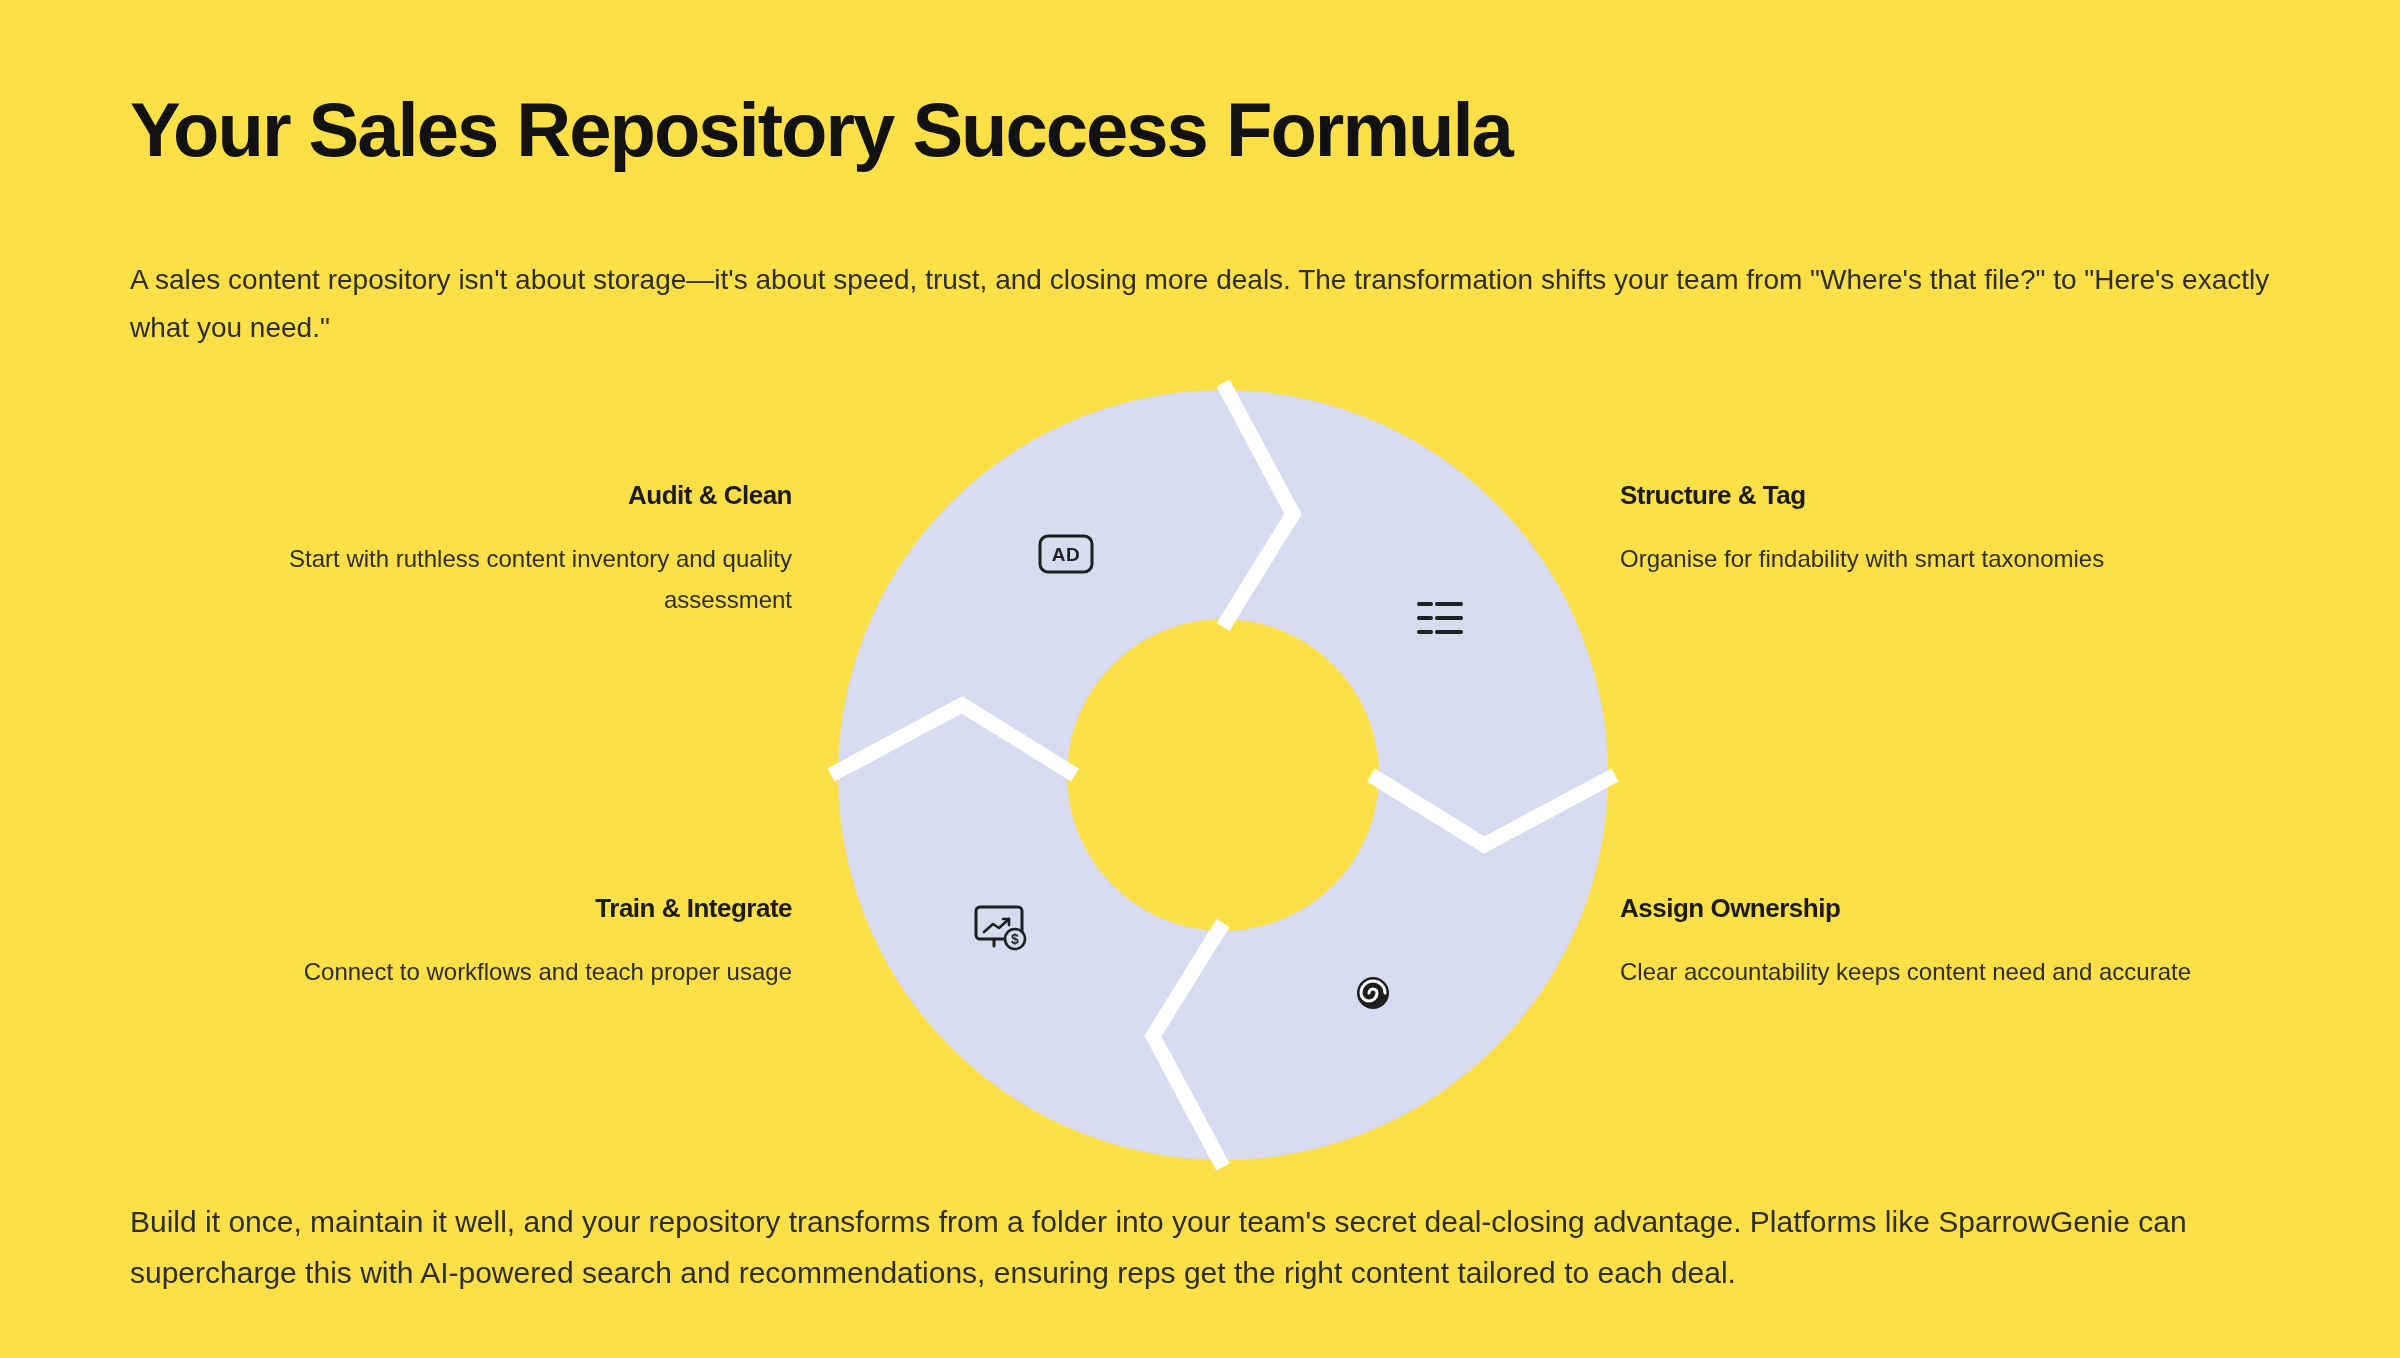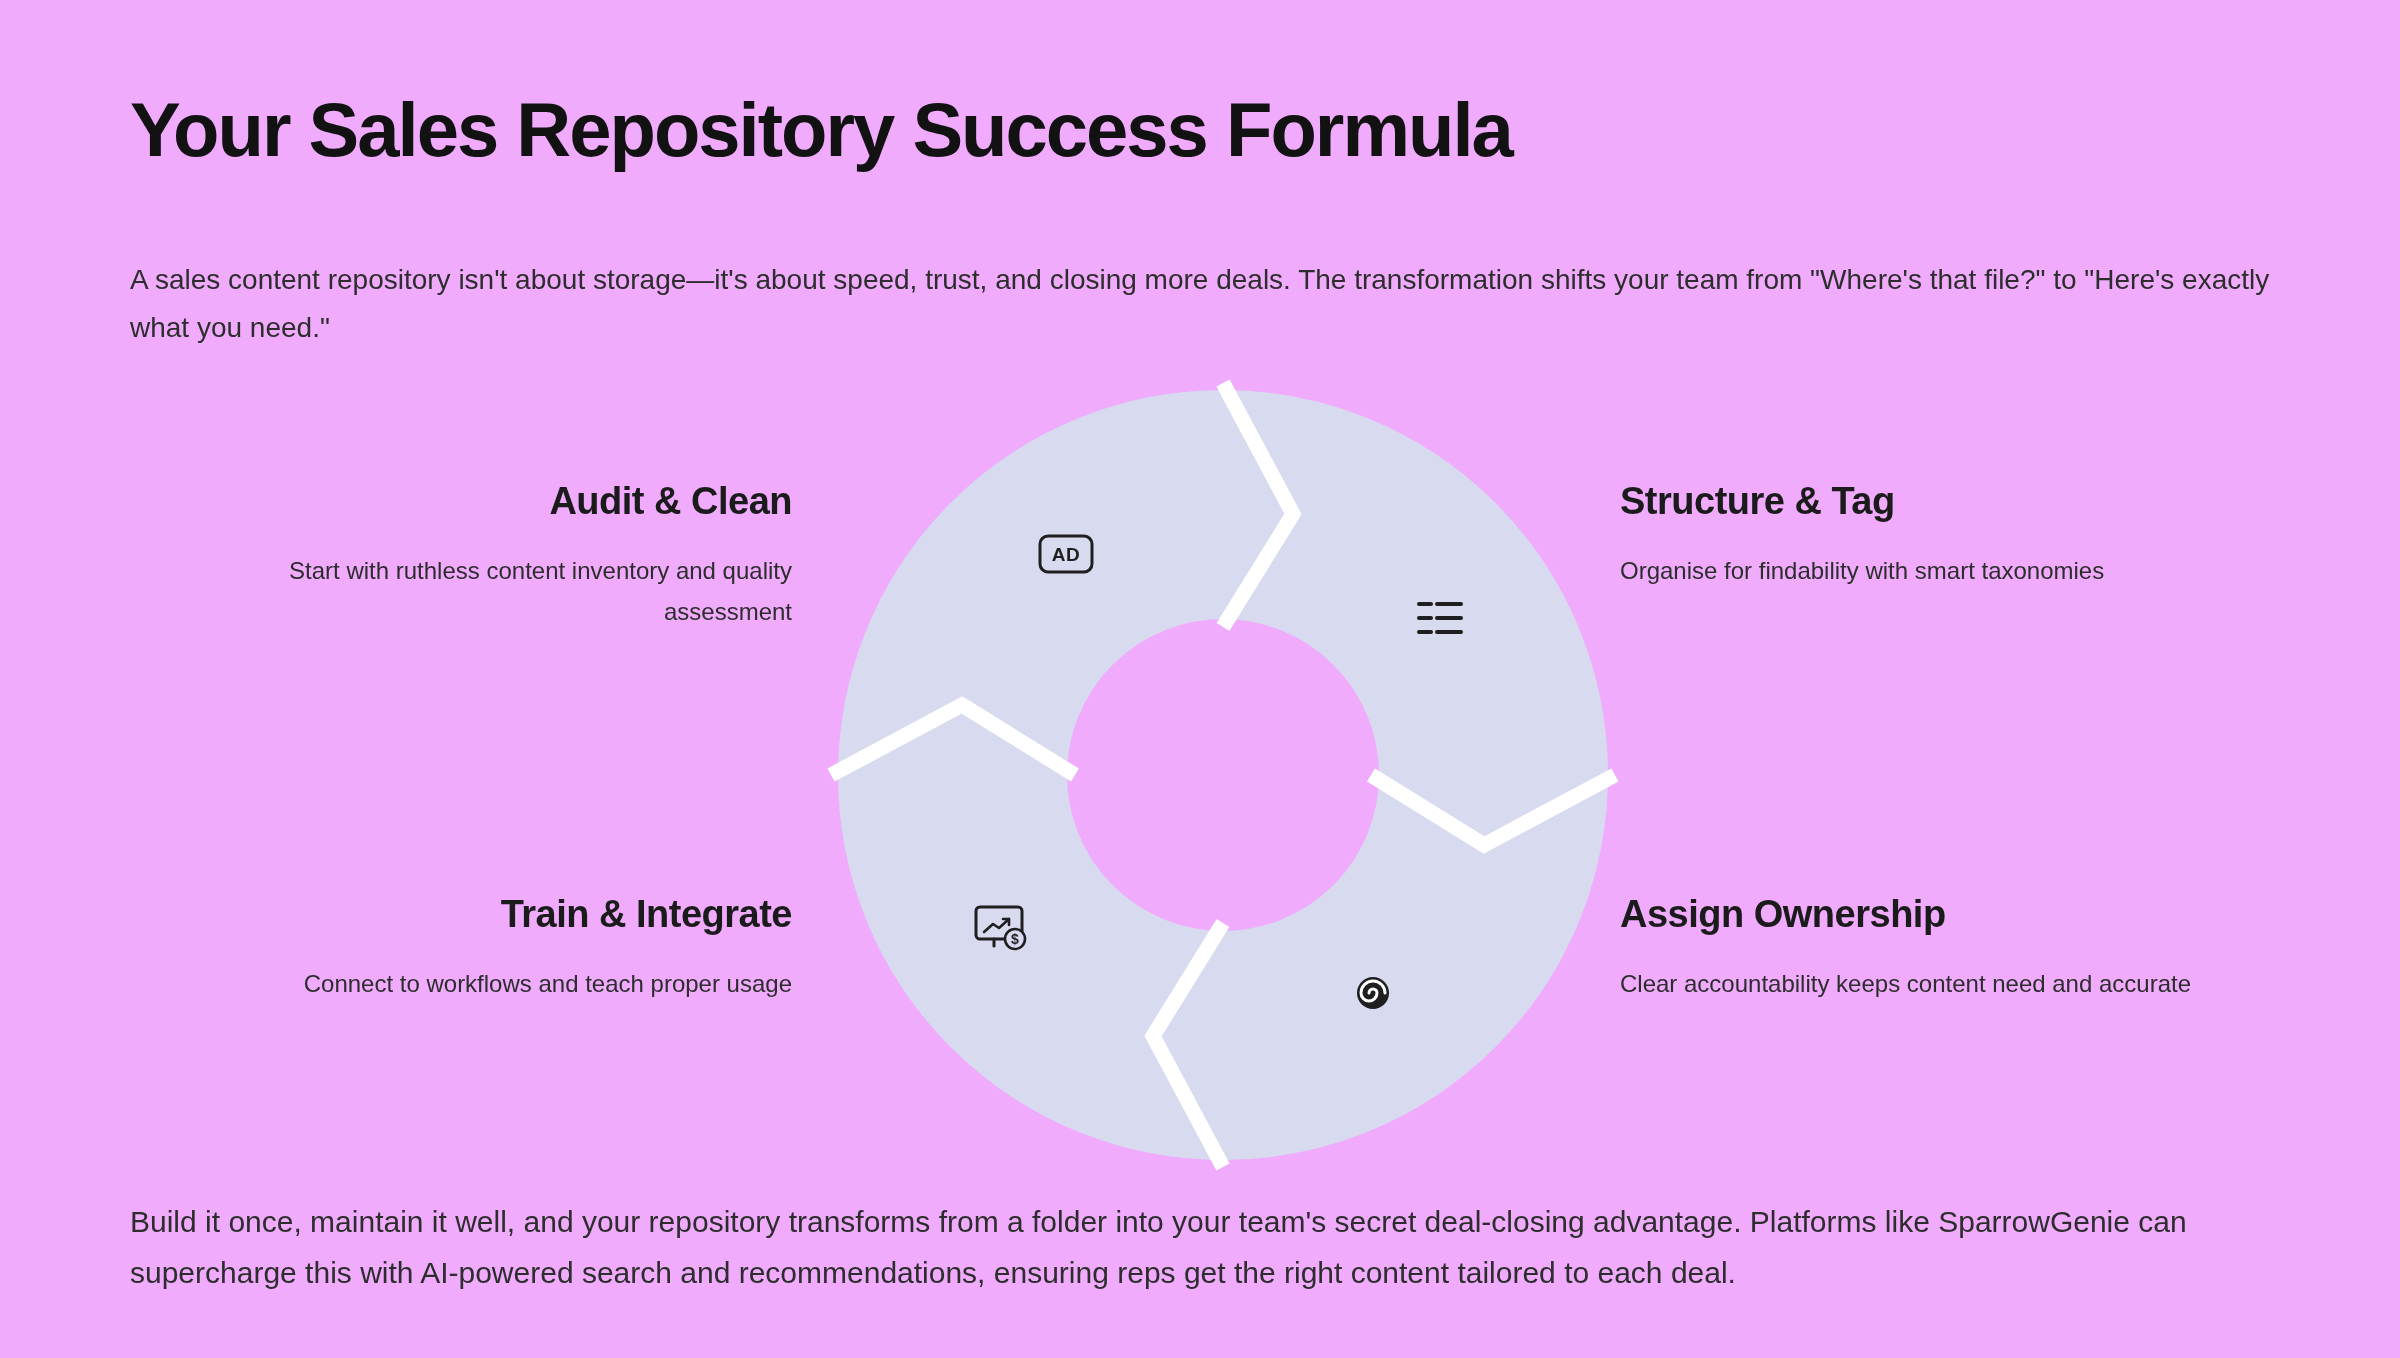--- a/index.html
+++ b/index.html
@@ -2,40 +2,40 @@
 <html><head>
 <meta charset="utf-8">
 <style>
   * { margin:0; padding:0; box-sizing:border-box; }
   html,body { background:#ffffff; }
   body {
     width:2400px; height:1358px;
     font-family:"Liberation Sans", sans-serif;
     color:#1f1f1f;
   }
-  .page { position:relative; width:2400px; height:1358px; overflow:hidden; background:#f0abfc; }
+  .page { position:relative; width:2400px; height:1358px; overflow:hidden; background:#fde047; }
 
   .title {
     position:absolute; left:130px; top:86px;
     font-size:76px; font-weight:bold; letter-spacing:-2px; color:#121212;
     white-space:nowrap;
   }
   .intro {
     position:absolute; left:130px; top:256px; width:2200px;
     font-size:28px; line-height:1.7; color:#2d2d2d;
   }
   .outro {
     position:absolute; left:130px; top:1196px; width:2100px;
     font-size:30px; line-height:1.7; color:#2d2d2d;
   }
 
   .diagram { position:absolute; left:823px; top:375px; width:800px; height:800px; overflow:visible; }
 
   .step { position:absolute; }
-  .step h2 { font-size:38px; font-weight:bold; color:#1b1b1b; letter-spacing:-0.5px; }
+  .step h2 { font-size:26px; font-weight:bold; color:#1b1b1b; letter-spacing:-0.5px; }
   .step p { margin-top:28px; font-size:24px; line-height:1.7; color:#2d2d2d; }
   .step-left  { left:192px; width:600px; text-align:right; }
   .step-right { left:1620px; width:640px; text-align:left; }
   .row-top    { top:480px; }
   .row-bottom { top:893px; }
 </style>
 </head>
 <body>
 
 <div class="page">

